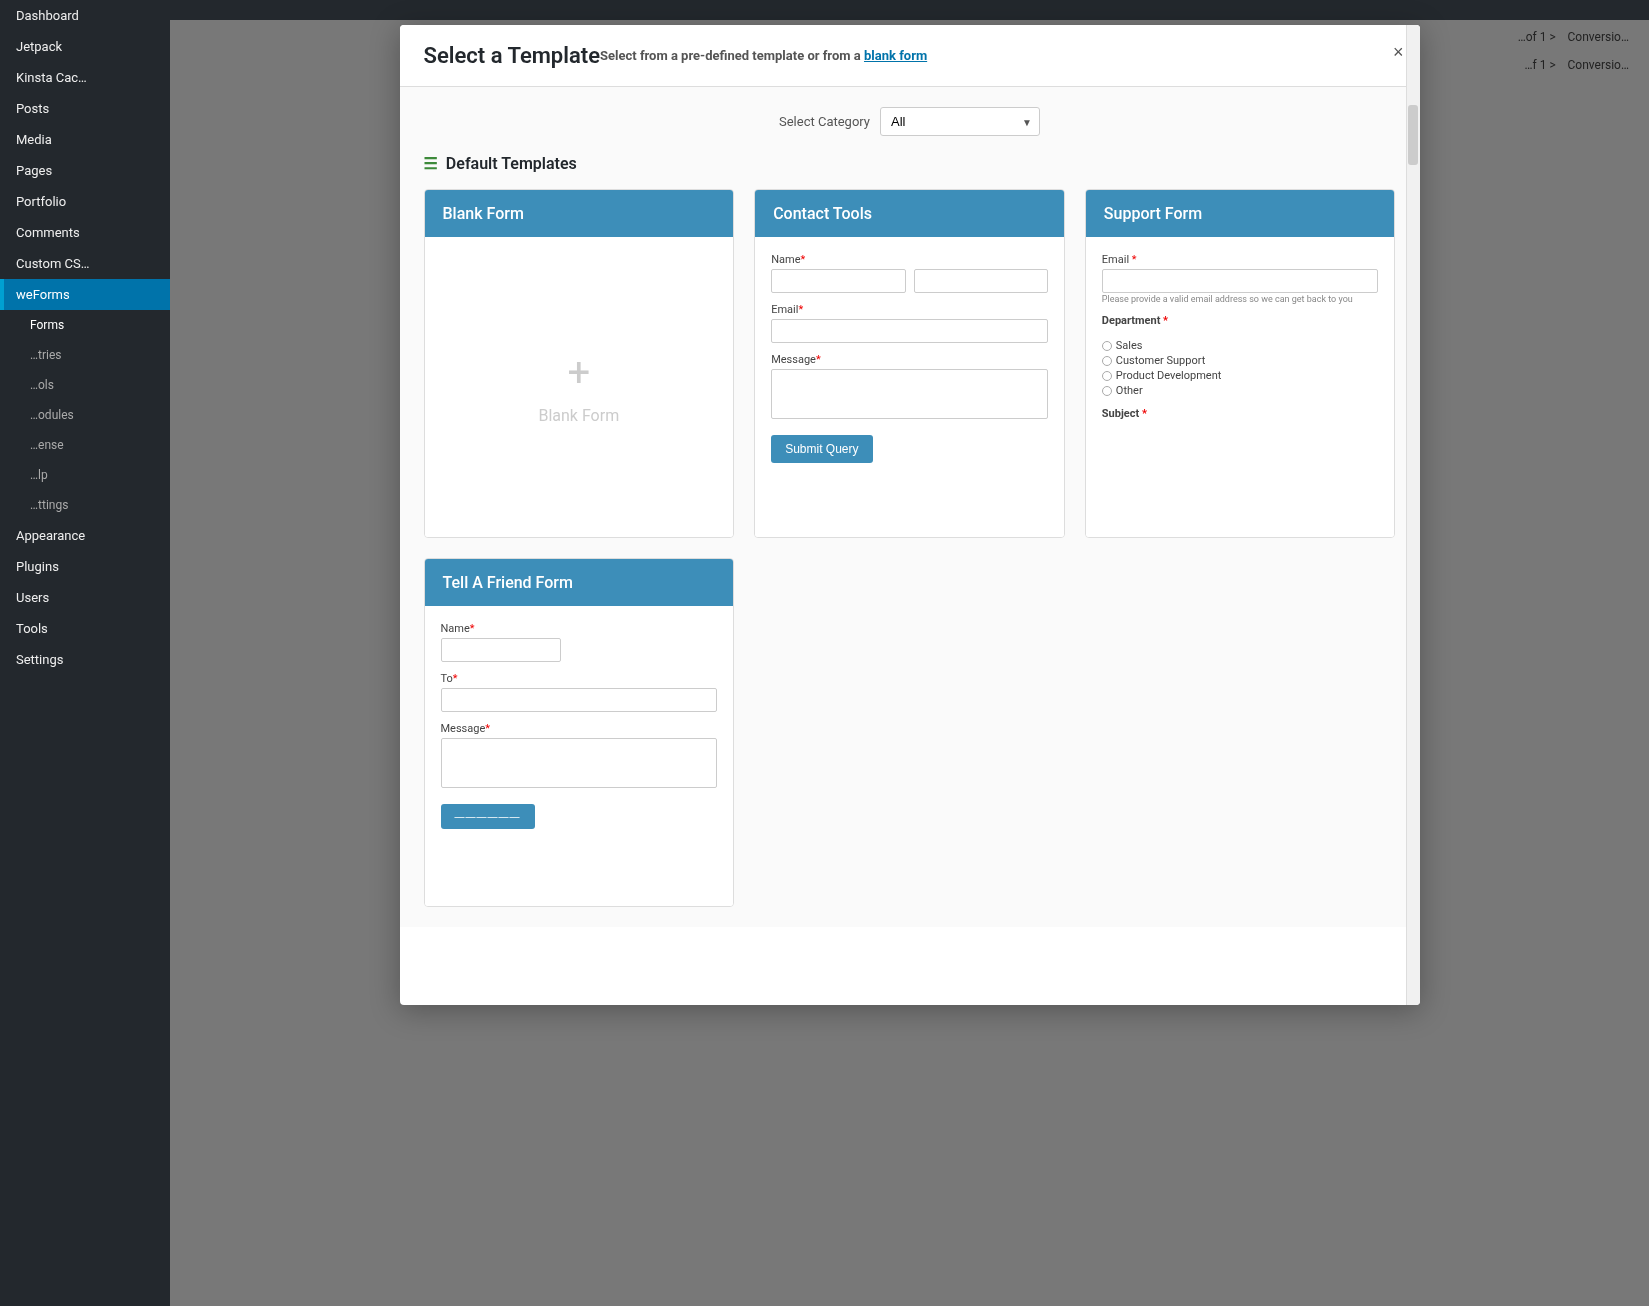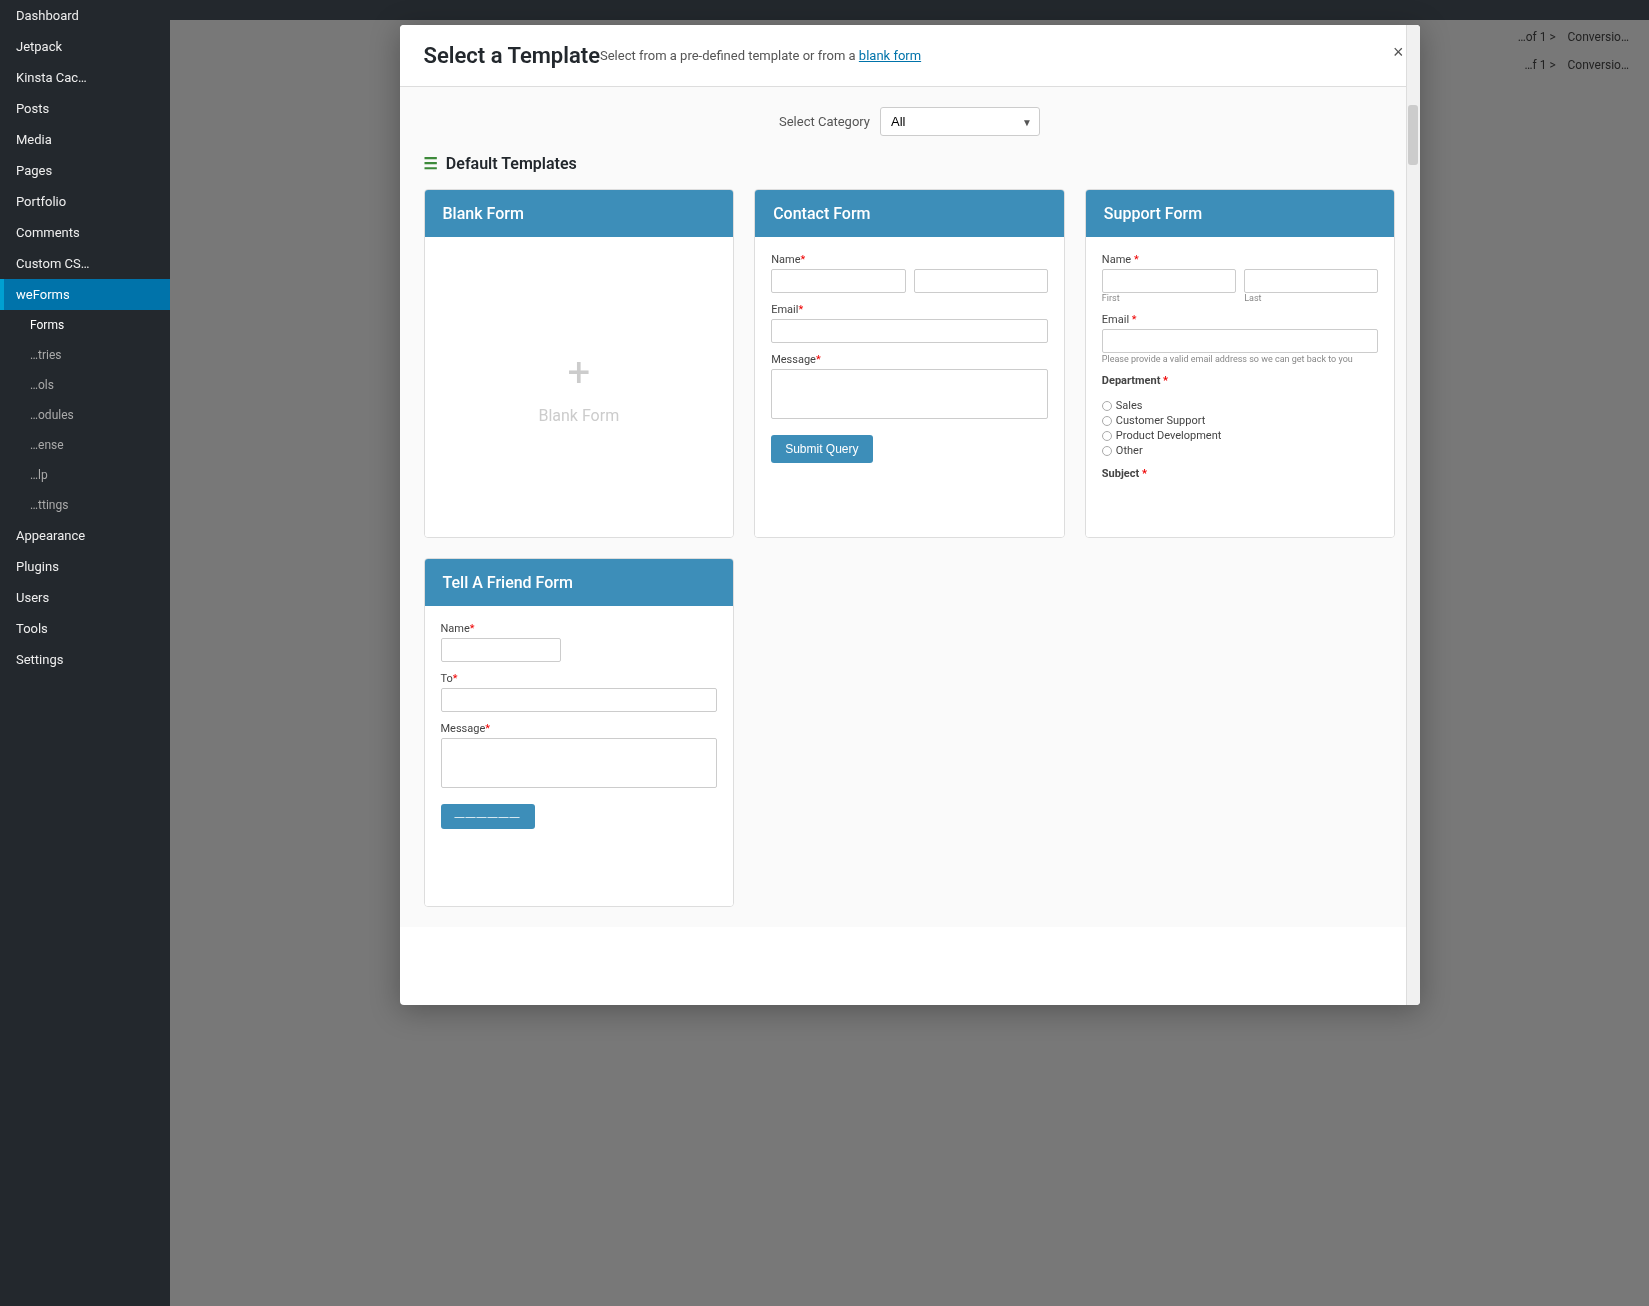--- a/index.html
+++ b/index.html
@@ -97,20 +97,21 @@
       background: #fff;
     }
     .modal-title {
       font-size: 22px;
       font-weight: 600;
       color: #23282d;
     }
     .modal-subtitle {
       font-size: 13px;
       color: #555;
+      font-weight: bold;
     }
     .modal-subtitle a {
       color: #0073aa;
       text-decoration: underline;
     }
     .modal-close {
       position: absolute;
       right: 16px;
       top: 18px;
       background: none;
@@ -404,21 +405,21 @@
 
         <div class="template-card">
           <div class="card-header">Blank Form</div>
           <div class="card-body blank-form-body">
             <div class="plus-icon">+</div>
             <div class="blank-form-label">Blank Form</div>
           </div>
         </div>
 
         <div class="template-card">
-          <div class="card-header">Contact Form</div>
+          <div class="card-header">Contact Tools</div>
           <div class="card-body">
             <div class="form-field">
               <div class="form-label">Name<span class="req">*</span></div>
               <div class="form-name-row">
                 <div class="form-input"></div>
                 <div class="form-input"></div>
               </div>
             </div>
             <div class="form-field">
               <div class="form-label">Email<span class="req">*</span></div>
@@ -428,31 +429,20 @@
               <div class="form-label">Message<span class="req">*</span></div>
               <div class="form-textarea"></div>
             </div>
             <button class="form-submit-btn">Submit Query</button>
           </div>
         </div>
 
         <div class="template-card">
           <div class="card-header">Support Form</div>
           <div class="card-body">
-            <div class="form-field">
-              <div class="form-label">Name <span class="req">*</span></div>
-              <div class="form-name-row">
-                <div class="form-input"></div>
-                <div class="form-input"></div>
-              </div>
-              <div class="name-sublabels">
-                <span>First</span>
-                <span>Last</span>
-              </div>
-            </div>
             <div class="form-field">
               <div class="form-label">Email <span class="req">*</span></div>
               <div class="form-input"></div>
               <div class="help-text">Please provide a valid email address so we can get back to you</div>
             </div>
             <div class="form-field">
               <div class="form-label"><strong>Department <span class="req">*</span></strong></div>
               <div class="radio-group">
                 <div class="radio-item">
                     <div class="radio-dot"></div>

